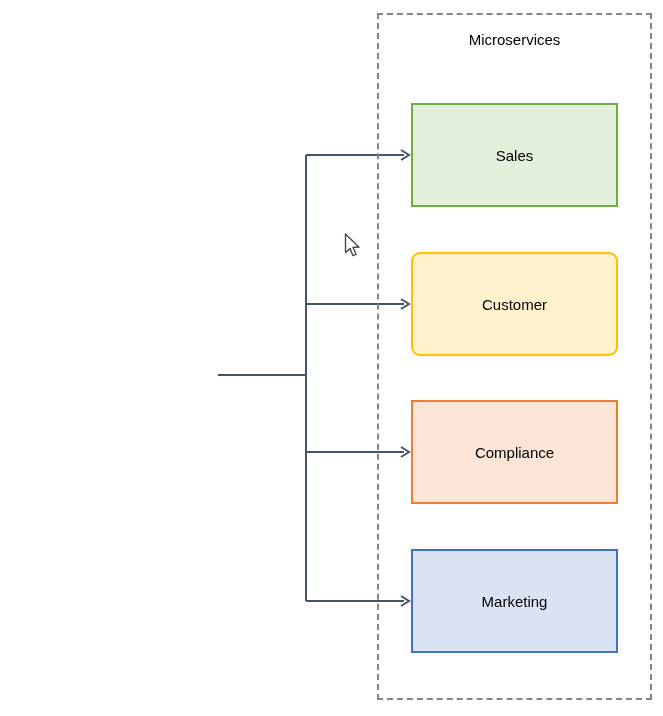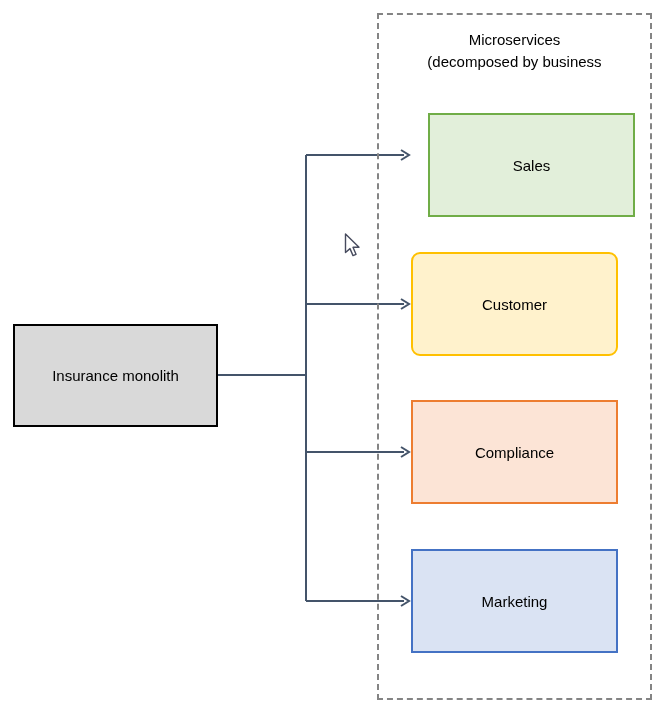--- a/index.html
+++ b/index.html
@@ -46,21 +46,21 @@
     left: 13px;
     top: 324px;
     width: 205px;
     height: 103px;
   }
   .service {
     left: 411px;
     width: 207px;
     height: 104px;
   }
-  .service-0 { top: 113px; margin-left: 17px; }
+  .service-0 { top: 103px; }
   .service-1 { top: 252px; }
   .service-2 { top: 400px; }
   .service-3 { top: 549px; }
   .connector-layer {
     position: absolute;
     left: 0;
     top: 0;
     width: 663px;
     height: 716px;
     pointer-events: none;
@@ -96,27 +96,23 @@
       <polyline points="401,447 409,452 401,457"></polyline>
 
       <line x1="306" y1="601" x2="404" y2="601"></line>
       <polyline points="401,596 409,601 401,606"></polyline>
     </g>
   </svg>
 
   <div class="dashed-container" style="border-color: rgb(132, 132, 132);">
     <div class="container-title">
       <span>Microservices</span>
-      <span>(decomposed by business</span>
     </div>
   </div>
 
-  <div class="node monolith" style="background-color: rgb(217, 217, 217); border-color: rgb(0, 0, 0);">
-    <span>Insurance monolith</span>
-  </div>
 
   <div class="node service service-0" style="background-color: rgb(226, 239, 218); border-color: rgb(112, 173, 71);">
     <span>Sales</span>
   </div>
 
   <div class="node service service-1" style="background-color: rgb(255, 242, 204); border-color: rgb(255, 192, 0); border-radius: 9px;">
     <span>Customer</span>
   </div>
 
   <div class="node service service-2" style="background-color: rgb(252, 228, 214); border-color: rgb(237, 125, 49);">

